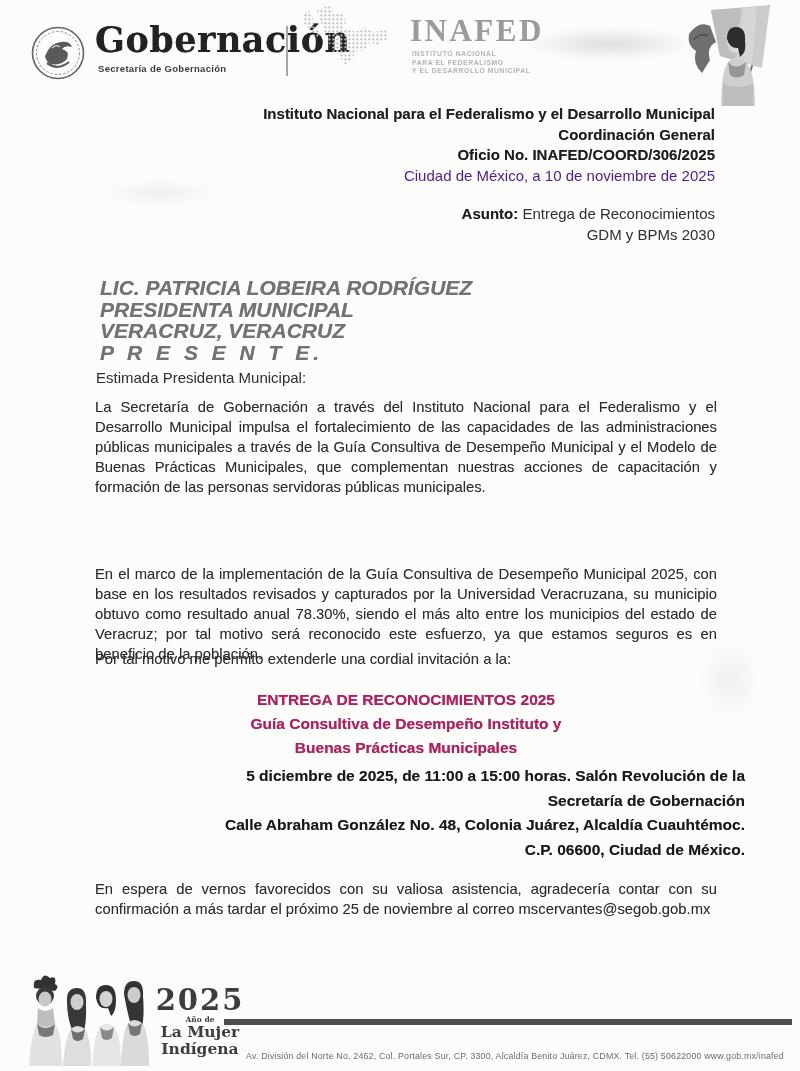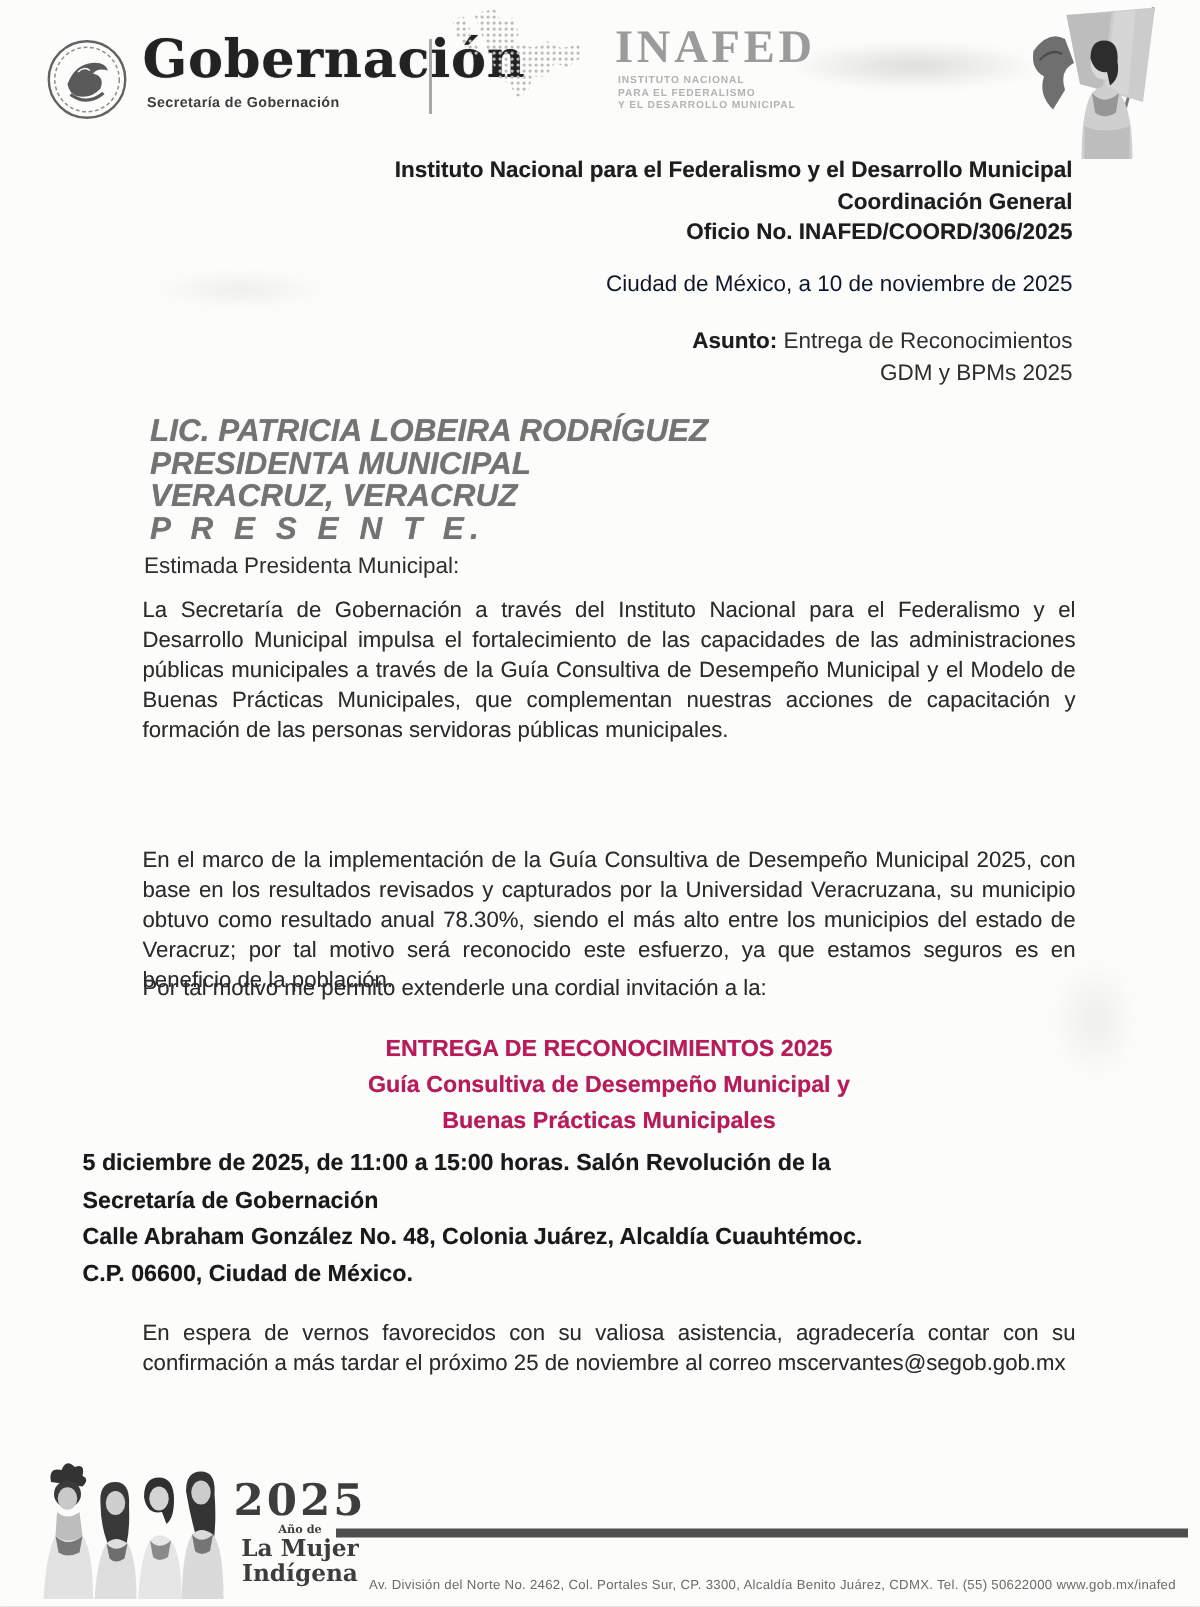--- a/index.html
+++ b/index.html
@@ -36,42 +36,42 @@
   .smudge-1 { left:525px; top:28px; width:168px; height:32px;
     background:radial-gradient(ellipse at center, rgba(110,110,110,.22), transparent 72%); }
   .smudge-2 { left:100px; top:180px; width:120px; height:26px;
     background:radial-gradient(ellipse at center, rgba(120,120,120,.10), transparent 70%); }
   .smudge-3 { left:700px; top:640px; width:60px; height:80px;
     background:radial-gradient(ellipse at center, rgba(120,120,120,.10), transparent 70%); }
 
   
   .letterhead { position:absolute; top:104px; right:85px; text-align:right; font-size:15px; }
   .lh-line { font-weight:bold; color:#1d1d1d; line-height:20.5px; text-shadow:0 0 .5px rgba(0,0,0,.4); }
-  .lh-date { margin-top:14px; line-height:20px; color:#0f172a; }
+  .lh-date { line-height:20px; color:#4c1d95; }
   .lh-subject { margin-top:17px; line-height:21px; }
   .lh-subject .b { color:#1d1d1d; text-shadow:0 0 .5px rgba(0,0,0,.4); }
 
   
   .recipient { position:absolute; top:277px; left:100px; font-size:21px; font-weight:bold;
     color:#737373; line-height:21.5px; text-shadow:0 0 .5px rgba(0,0,0,.4);font-style:italic; }
   .presente { letter-spacing:4px; }
 
   .greeting { position:absolute; top:369px; left:96px; font-size:15px; }
 
   
   .para { position:absolute; left:95px; width:622px; font-size:14.8px; line-height:20px;
     text-align:justify; color:#2b2b2b; text-shadow:0 0 .4px rgba(0,0,0,.25); }
   .para-1 { top:397px; }
   .para-2 { top:531px;margin-top:33px; }
   .para-3 { top:649px; text-align:left; }
 
   .event-title { position:absolute; top:688px; left:95px; width:622px; text-align:center;
     font-size:15.5px; font-weight:bold; color:#be185d; line-height:24px;
     text-shadow:0 0 .5px rgba(0,0,0,.45); }
-  .event-details { position:absolute; top:764px; left:55px; width:690px; text-align:left;
+  .event-details { position:absolute; top:764px; left:55px; width:690px; text-align:right;
     font-size:15.5px; font-weight:bold; color:#191919; line-height:24.5px;
     text-shadow:0 0 .5px rgba(0,0,0,.45); }
 
   .closing { top:879px; }
 
   
   .footer-women { position:absolute; left:24px; top:972px; width:128px; height:94px; }
   .year-logo { position:absolute; left:154px; top:986px; width:92px; text-align:center;
     font-family:"DejaVu Serif", serif; color:#3d3d3d; }
   .year-num { font-size:29px; font-weight:bold; letter-spacing:2px; line-height:29px; }
@@ -140,40 +140,40 @@
   <div class="smudge smudge-2"></div>
   <div class="smudge smudge-3"></div>
 
   <div class="letterhead">
     <div class="lh-line">Instituto Nacional para el Federalismo y el Desarrollo Municipal</div>
     <div class="lh-line">Coordinación General</div>
     <div class="lh-line">Oficio No. INAFED/COORD/306/2025</div>
     <div class="lh-date">Ciudad de México, a 10 de noviembre de 2025</div>
     <div class="lh-subject">
       <div><span class="b">Asunto:</span> <span>Entrega de Reconocimientos</span></div>
-      <div>GDM y BPMs 2025</div>
+      <div>GDM y BPMs 2030</div>
     </div>
   </div>
 
   <div class="recipient">
     <div>LIC. PATRICIA LOBEIRA RODRÍGUEZ</div>
     <div>PRESIDENTA MUNICIPAL</div>
     <div>VERACRUZ, VERACRUZ</div>
     <div class="presente">P R E S E N T E.</div>
   </div>
 
   <div class="greeting">Estimada Presidenta Municipal:</div>
 
   <div class="para para-1">La Secretaría de Gobernación a través del Instituto Nacional para el Federalismo y el Desarrollo Municipal impulsa el fortalecimiento de las capacidades de las administraciones públicas municipales a través de la Guía Consultiva de Desempeño Municipal y el Modelo de Buenas Prácticas Municipales, que complementan nuestras acciones de capacitación y formación de las personas servidoras públicas municipales.</div>
   <div class="para para-2">En el marco de la implementación de la Guía Consultiva de Desempeño Municipal 2025, con base en los resultados revisados y capturados por la Universidad Veracruzana, su municipio obtuvo como resultado anual 78.30%, siendo el más alto entre los municipios del estado de Veracruz; por tal motivo será reconocido este esfuerzo, ya que estamos seguros es en beneficio de la población.</div>
   <div class="para para-3">Por tal motivo me permito extenderle una cordial invitación a la:</div>
 
   <div class="event-title">
     <div>ENTREGA DE RECONOCIMIENTOS 2025</div>
-    <div>Guía Consultiva de Desempeño Municipal y</div>
+    <div>Guía Consultiva de Desempeño Instituto y</div>
     <div>Buenas Prácticas Municipales</div>
   </div>
 
   <div class="event-details">
     <div>5 diciembre de 2025, de 11:00 a 15:00 horas. Salón Revolución de la</div>
     <div>Secretaría de Gobernación</div>
     <div>Calle Abraham González No. 48, Colonia Juárez, Alcaldía Cuauhtémoc.</div>
     <div>C.P. 06600, Ciudad de México.</div>
   </div>
 

